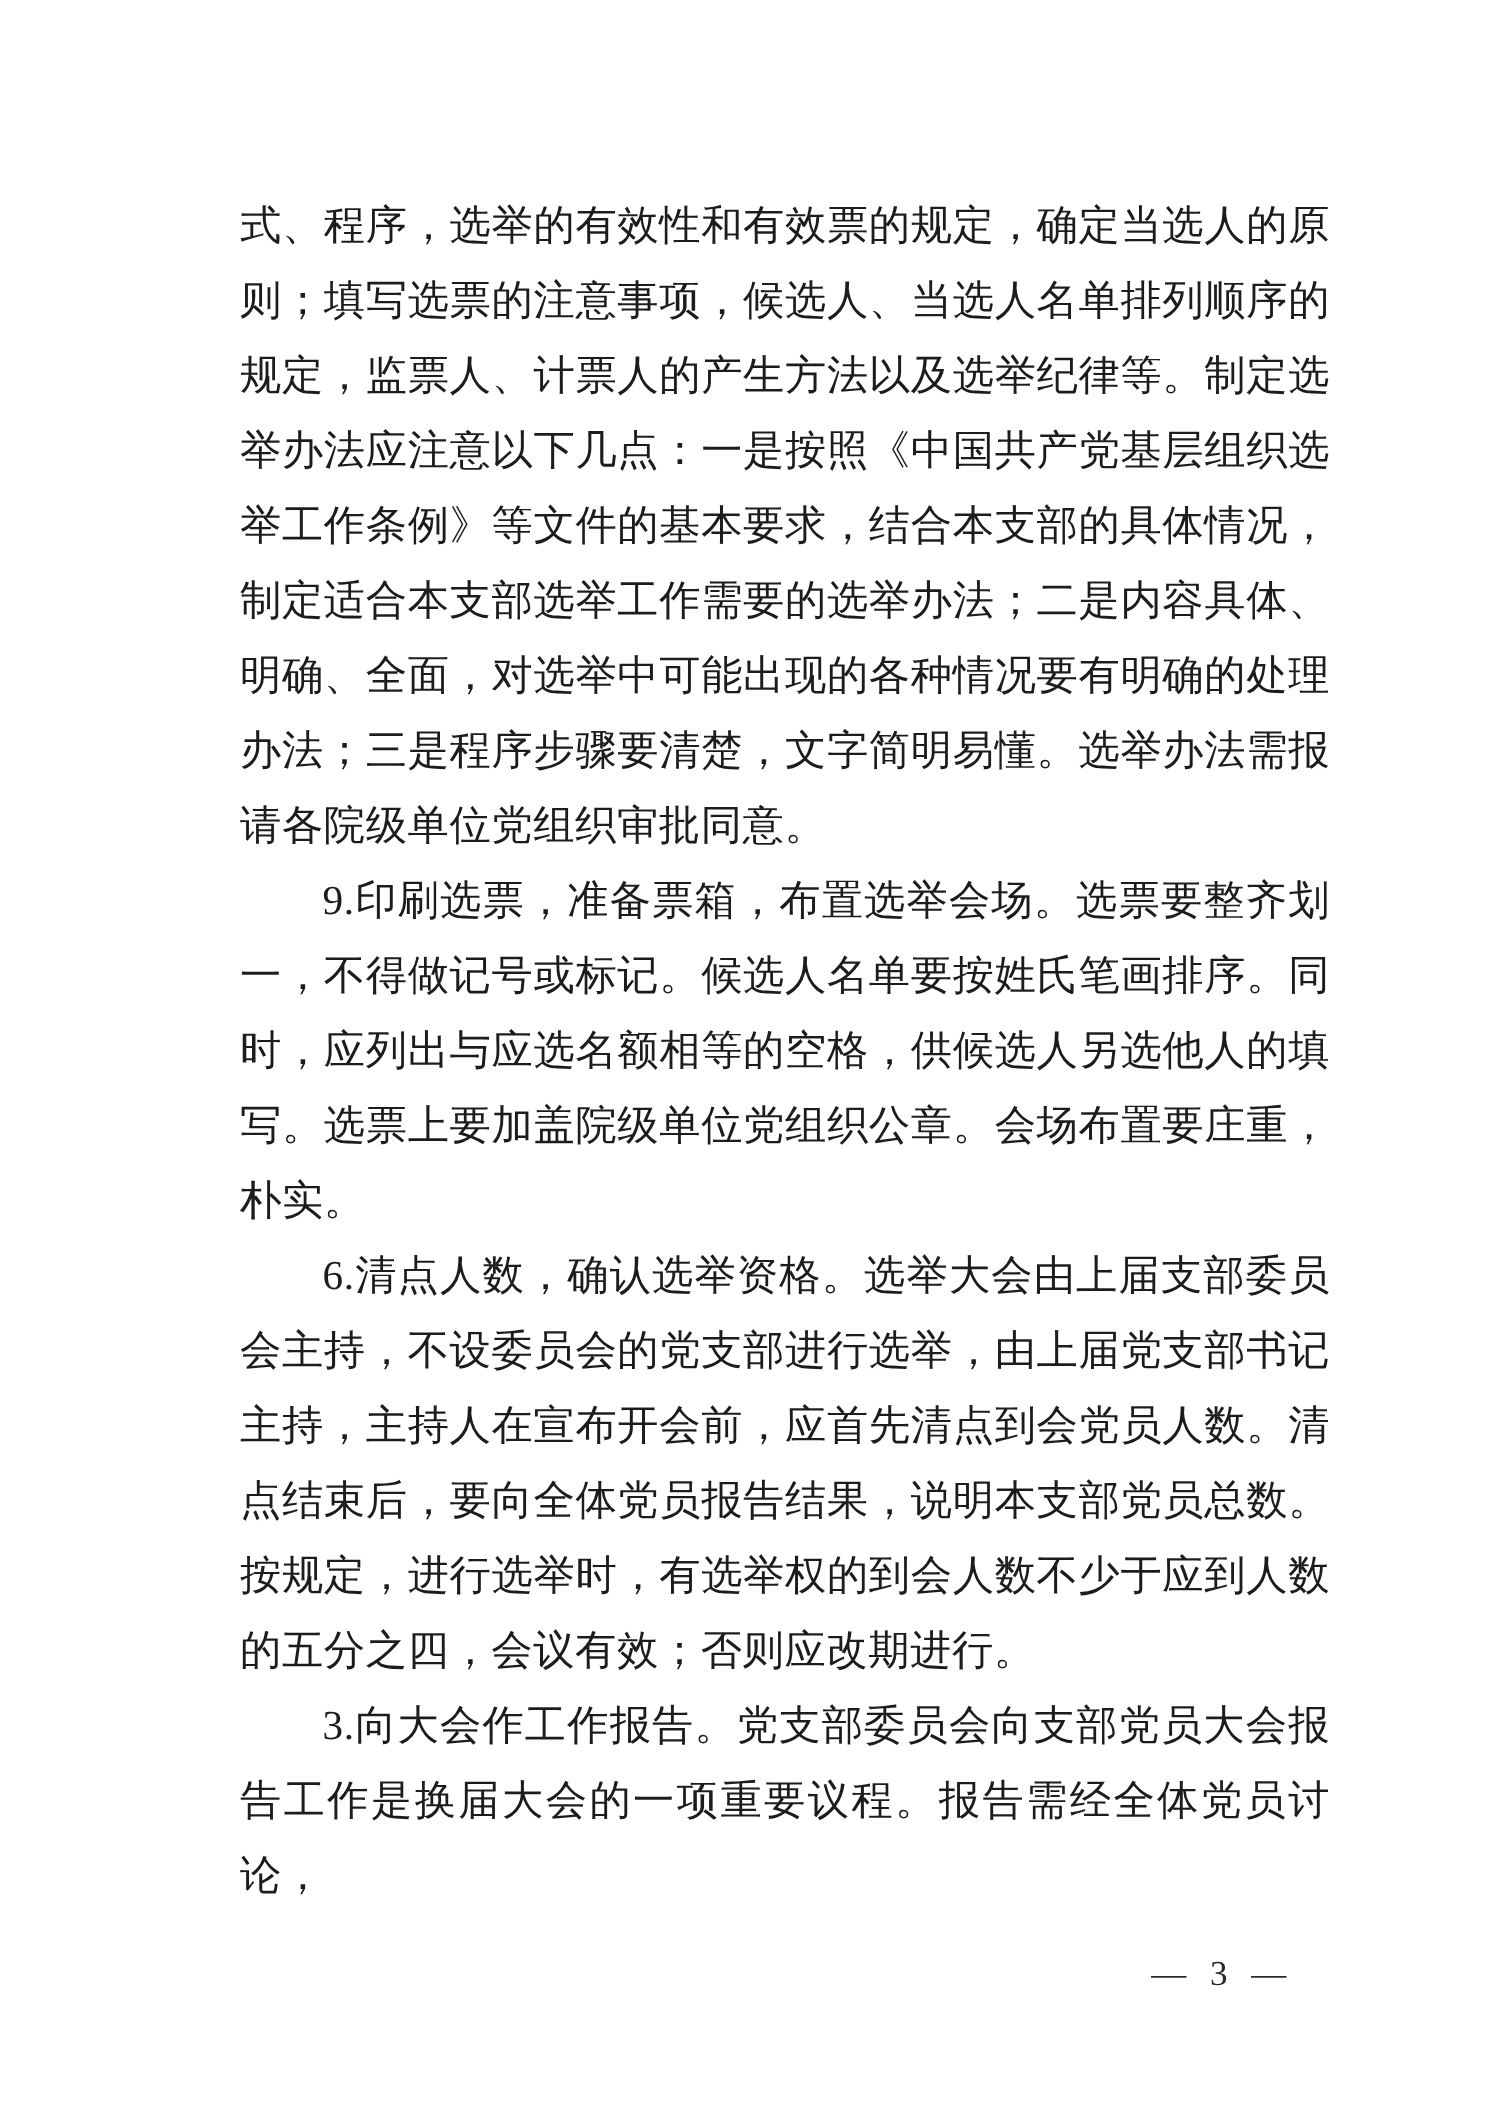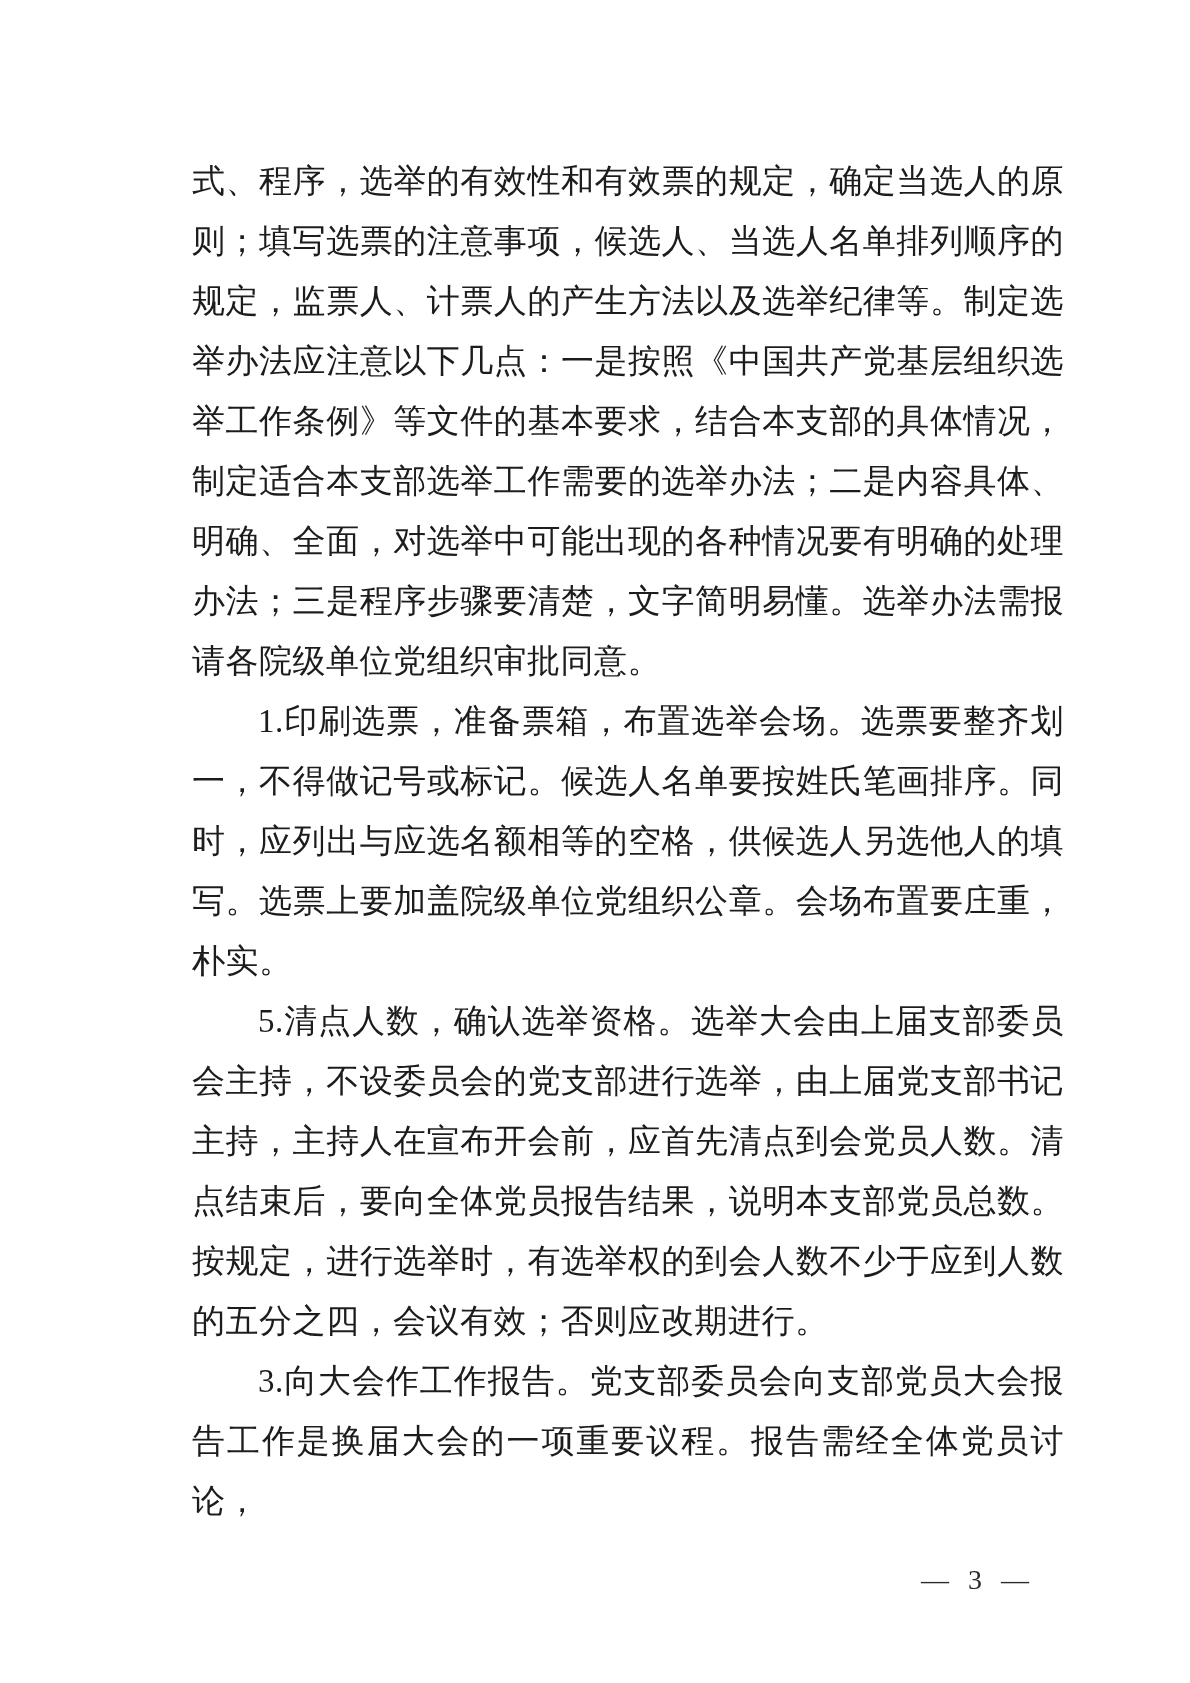--- a/index.html
+++ b/index.html
@@ -51,18 +51,18 @@
     text-align: left;
     white-space: nowrap;
   }
 </style>
 </head>
 <body>
 
 <div class="page">
   <div class="text-block">
     <p class="no-indent">式、程序，选举的有效性和有效票的规定，确定当选人的原则；填写选票的注意事项，候选人、当选人名单排列顺序的规定，监票人、计票人的产生方法以及选举纪律等。制定选举办法应注意以下几点：一是按照《中国共产党基层组织选举工作条例》等文件的基本要求，结合本支部的具体情况，制定适合本支部选举工作需要的选举办法；二是内容具体、明确、全面，对选举中可能出现的各种情况要有明确的处理办法；三是程序步骤要清楚，文字简明易懂。选举办法需报请各院级单位党组织审批同意。</p>
-    <p>1.印刷选票，准备票箱，布置选举会场。选票要整齐划一，不得做记号或标记。候选人名单要按姓氏笔画排序。同时，应列出与应选名额相等的空格，供候选人另选他人的填写。选票上要加盖院级单位党组织公章。会场布置要庄重，朴实。</p>
-    <p>5.清点人数，确认选举资格。选举大会由上届支部委员会主持，不设委员会的党支部进行选举，由上届党支部书记主持，主持人在宣布开会前，应首先清点到会党员人数。清点结束后，要向全体党员报告结果，说明本支部党员总数。按规定，进行选举时，有选举权的到会人数不少于应到人数的五分之四，会议有效；否则应改期进行。</p>
+    <p>9.印刷选票，准备票箱，布置选举会场。选票要整齐划一，不得做记号或标记。候选人名单要按姓氏笔画排序。同时，应列出与应选名额相等的空格，供候选人另选他人的填写。选票上要加盖院级单位党组织公章。会场布置要庄重，朴实。</p>
+    <p>6.清点人数，确认选举资格。选举大会由上届支部委员会主持，不设委员会的党支部进行选举，由上届党支部书记主持，主持人在宣布开会前，应首先清点到会党员人数。清点结束后，要向全体党员报告结果，说明本支部党员总数。按规定，进行选举时，有选举权的到会人数不少于应到人数的五分之四，会议有效；否则应改期进行。</p>
     <p>3.向大会作工作报告。党支部委员会向支部党员大会报告工作是换届大会的一项重要议程。报告需经全体党员讨论，</p>
   </div>
   <div class="page-number">— 3 —</div>
 </div>
 
 </body></html>

